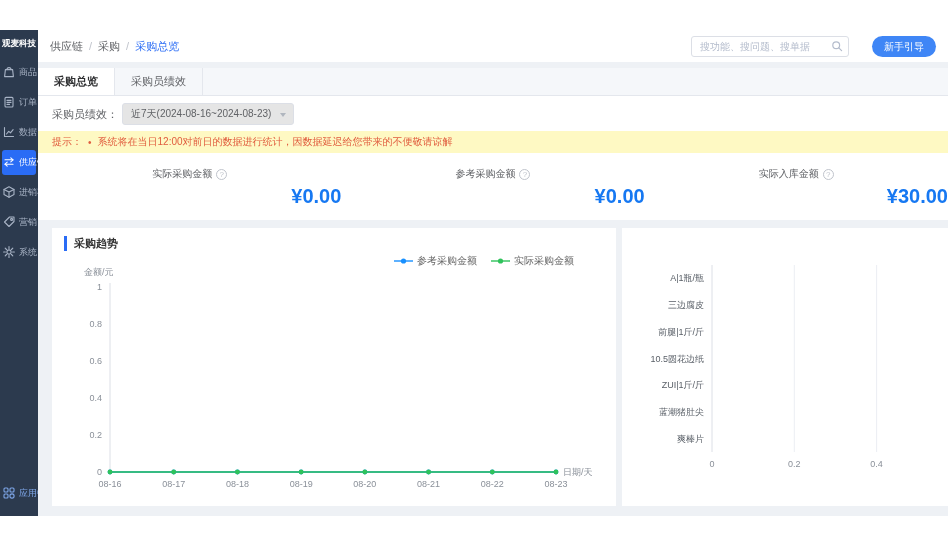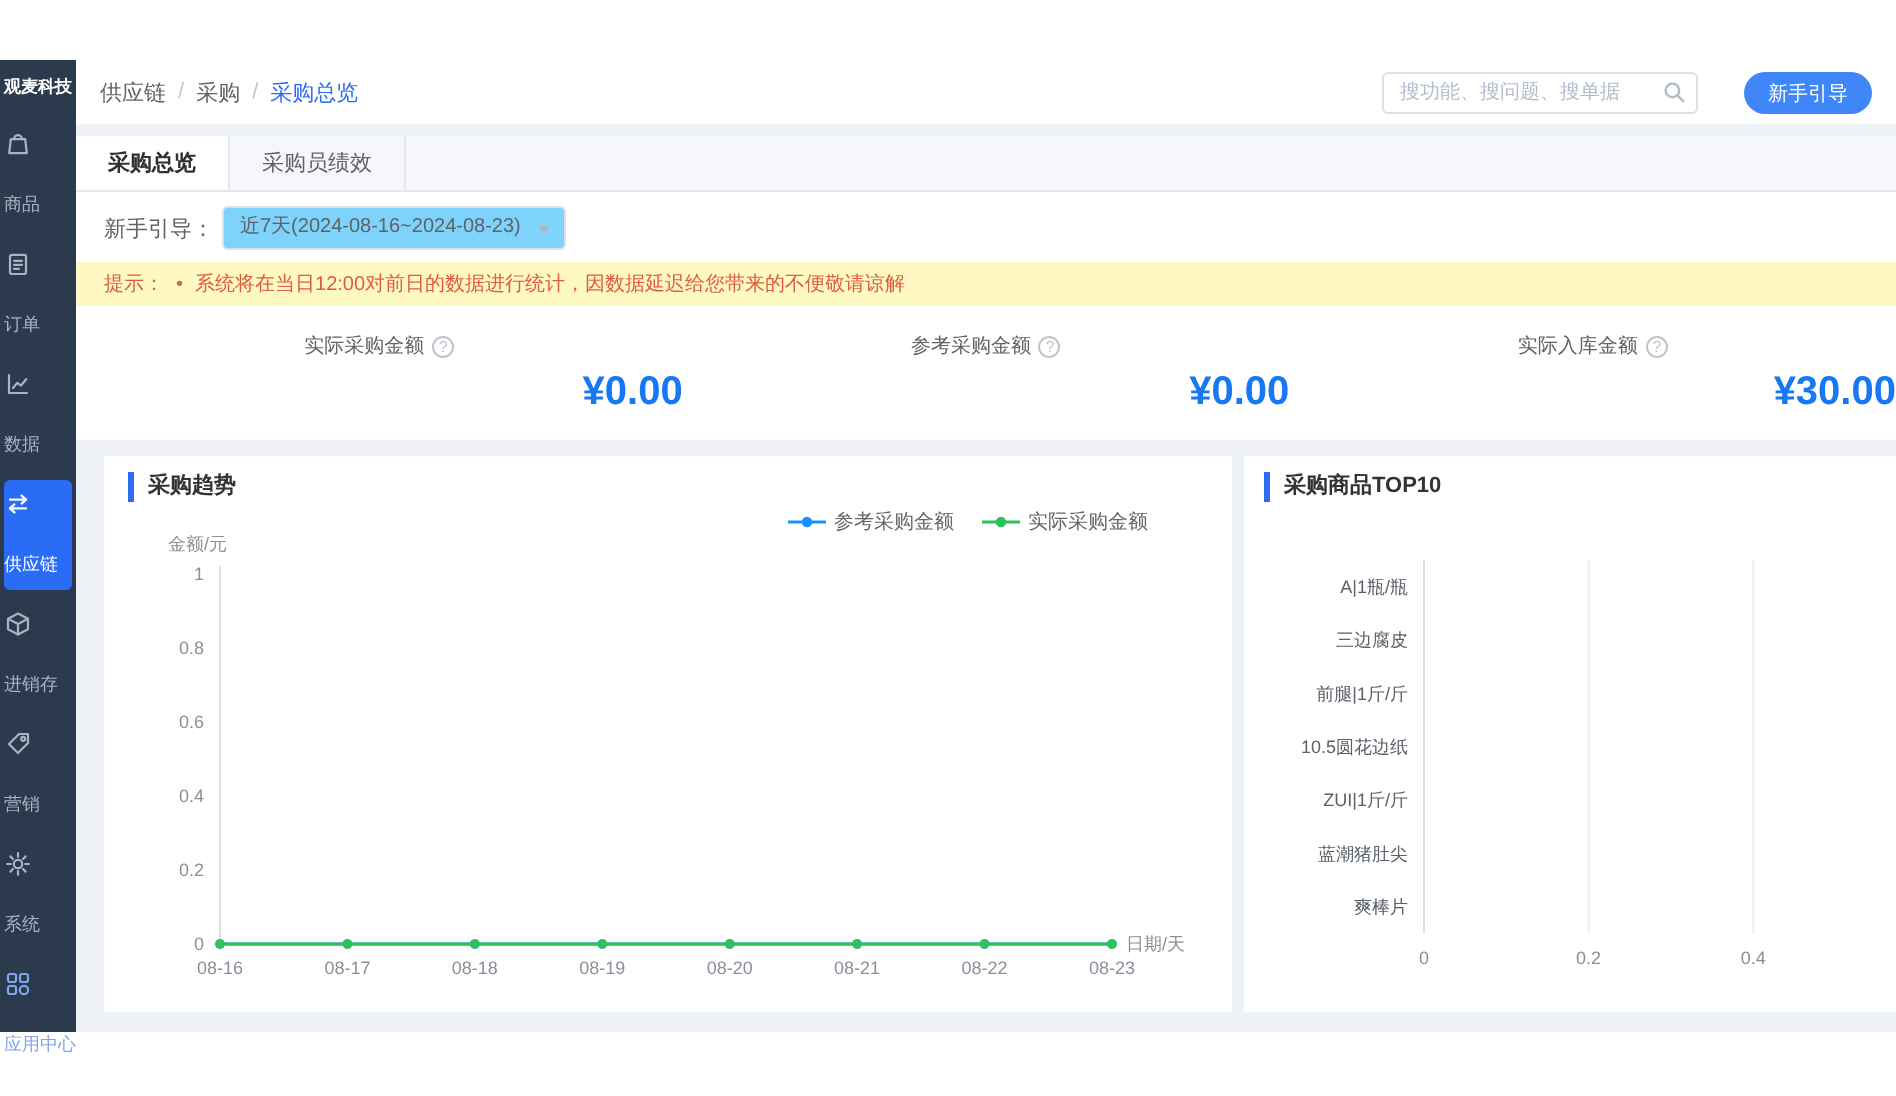--- a/index.html
+++ b/index.html
@@ -2,21 +2,21 @@
 <html><head>
 <meta charset="utf-8">
 <style>
   *{margin:0;padding:0;box-sizing:border-box;}
   html,body{width:948px;height:548px;background:#fff;overflow:hidden;}
   body{font-family:"Liberation Sans","DejaVu Sans",sans-serif;padding-top:30px;}
   .app{height:486px;display:flex;}
   
   .sidebar{width:38px;background:#2c3a4e;display:flex;flex-direction:column;align-items:center;flex-shrink:0;}
   .logo{color:#fff;font-size:8.5px;font-weight:700;text-align:left;padding:9px 1px 11px;line-height:1.15;white-space:nowrap;}
-  .nav-item{width:34px;margin:0 2px 5px;padding:5px 0 6px;border-radius:3px;display:flex;flex-direction:column;align-items:flex-start;gap:17px;color:#a8b3c5;font-size:9px;cursor:pointer;white-space:nowrap;}
+  .nav-item{width:34px;margin:0 2px 5px;padding:5px 0 6px;border-radius:3px;display:flex;flex-direction:row;align-items:flex-end;gap:3px;color:#a8b3c5;font-size:9px;cursor:pointer;white-space:nowrap;}
   .nav-item.active{background:#2a6cf5;color:#fff;}
   .nav-item svg{display:block;}
   .sidebar-spacer{flex:1;}
   .nav-item.app-center{color:#7ea6e8;margin-bottom:10px;}
   
   .main{flex:1;background:#eef1f5;display:flex;flex-direction:column;min-width:0;}
   .topbar{height:32px;background:#fff;display:flex;align-items:center;justify-content:space-between;padding:0 12px;flex-shrink:0;}
   .breadcrumb{font-size:11px;display:flex;gap:6px;align-items:center;}
   .bc-link{color:#606266;cursor:pointer;}
   .bc-sep{color:#c0c4cc;}
@@ -25,21 +25,21 @@
   .search-box{position:relative;}
   .search-input{width:158px;height:21px;border:1px solid #dcdfe6;border-radius:3px;font-size:10px;padding:0 24px 0 8px;color:#333;outline:none;font-family:inherit;background:#fff;}
   .search-input::placeholder{color:#b4bccc;}
   .search-icon{position:absolute;right:6px;top:4.5px;line-height:0;}
   .guide-btn{height:21px;padding:4px 12px;background:#3f86f6;color:#fff;border:none;border-radius:11px;font-size:10px;cursor:pointer;font-family:inherit;}
   .section{margin-top:6px;background:#fff;flex-shrink:0;}
   .tabs{display:flex;background:#f5f7fa;border-bottom:1px solid #e4e7ed;}
   .tab{padding:6px 16px;font-size:11px;color:#606266;cursor:pointer;border-right:1px solid #e4e7ed;}
   .tab.active{background:#fff;color:#303133;font-weight:700;}
   .filter-row{display:flex;align-items:center;padding:7px 14px 6px;font-size:11px;color:#606266;background:#fff;}
-  .select{position:relative;margin-left:4px;border:1px solid #dcdfe6;border-radius:3px;height:22px;line-height:20px;padding:0 22px 0 8px;font-size:10px;color:#606266;background:#7dd3fc;cursor:pointer;white-space:nowrap;}
+  .select{position:relative;margin-left:4px;border:1px solid #dcdfe6;border-radius:3px;height:22px;line-height:20px;padding:0 22px 0 8px;font-size:10px;color:#606266;background:#e5e5e5;cursor:pointer;white-space:nowrap;}
   .caret{position:absolute;right:7px;top:9px;width:0;height:0;border-left:3.5px solid transparent;border-right:3.5px solid transparent;border-top:4px solid #b0b6bf;}
   .notice{background:#fef9c3;color:#e05c3e;font-size:10px;padding:4px 14px;display:flex;gap:6px;align-items:center;}
   .stats{display:flex;padding:10px 0 12px;background:#fff;}
   .stat{flex:1;text-align:center;}
   .stat-label{font-size:10px;color:#606266;display:inline-flex;align-items:center;gap:4px;}
   .help{display:inline-block;width:11px;height:11px;border:1px solid #c0c4cc;border-radius:50%;color:#c0c4cc;font-size:8px;line-height:9px;text-align:center;cursor:pointer;}
   .stat-value{margin-top:4px;font-size:20px;font-weight:700;color:#1678f2;text-align:right;}
   
   .charts{display:flex;gap:6px;margin:8px 0 10px 14px;height:286px;}
   .panel{background:#fff;padding:8px 12px 6px;position:relative;overflow:hidden;}
@@ -169,21 +169,21 @@
       </div>
     </div>
 
     <div class="section">
       <div class="tabs">
         <div class="tab active">采购总览</div>
         <div class="tab">采购员绩效</div>
       </div>
 
       <div class="filter-row">
-        <span>新手引导：</span>
+        <span>采购员绩效：</span>
         <div class="select">
           <span>近7天(2024-08-16~2024-08-23)</span>
           <span class="caret"></span>
         </div>
       </div>
 
       <div class="notice">
         <span>提示：</span>
         <span>•</span>
         <span>系统将在当日12:00对前日的数据进行统计，因数据延迟给您带来的不便敬请谅解</span>
@@ -266,21 +266,20 @@
               <circle cx="109.71428571428572" cy="219" r="2.4" fill="#2fc25b"></circle>
               <circle cx="173.42857142857144" cy="219" r="2.4" fill="#2fc25b"></circle>
               <circle cx="237.14285714285714" cy="219" r="2.4" fill="#2fc25b"></circle>
               <circle cx="300.8571428571429" cy="219" r="2.4" fill="#2fc25b"></circle>
               <circle cx="364.57142857142856" cy="219" r="2.4" fill="#2fc25b"></circle>
               <circle cx="428.2857142857143" cy="219" r="2.4" fill="#2fc25b"></circle>
               <circle cx="492" cy="219" r="2.4" fill="#2fc25b"></circle>
             </svg></div>
       </div>
       <div class="panel panel-right">
-        <div class="panel-title">采购商品TOP10</div>
         <div class="chart-box" id="top10-chart"><svg width="306" height="240" style="font-family:inherit">
               <line x1="80" y1="27" x2="80" y2="214" stroke="#dcdfe6" stroke-width="1"></line>
               <text x="80" y="229" text-anchor="middle" fill="#8a9099" font-size="9">0</text>
               <line x1="162.30769230769232" y1="27" x2="162.30769230769232" y2="214" stroke="#ebeef3" stroke-width="1"></line>
               <text x="162.30769230769232" y="229" text-anchor="middle" fill="#8a9099" font-size="9">0.2</text>
               <line x1="244.6153846153846" y1="27" x2="244.6153846153846" y2="214" stroke="#ebeef3" stroke-width="1"></line>
               <text x="244.6153846153846" y="229" text-anchor="middle" fill="#8a9099" font-size="9">0.4</text>
               <text x="72" y="43.35714285714286" text-anchor="end" fill="#5a6068" font-size="9">A|1瓶/瓶</text>
               <text x="72" y="70.07142857142857" text-anchor="end" fill="#5a6068" font-size="9">三边腐皮</text>
               <text x="72" y="96.78571428571429" text-anchor="end" fill="#5a6068" font-size="9">前腿|1斤/斤</text>

